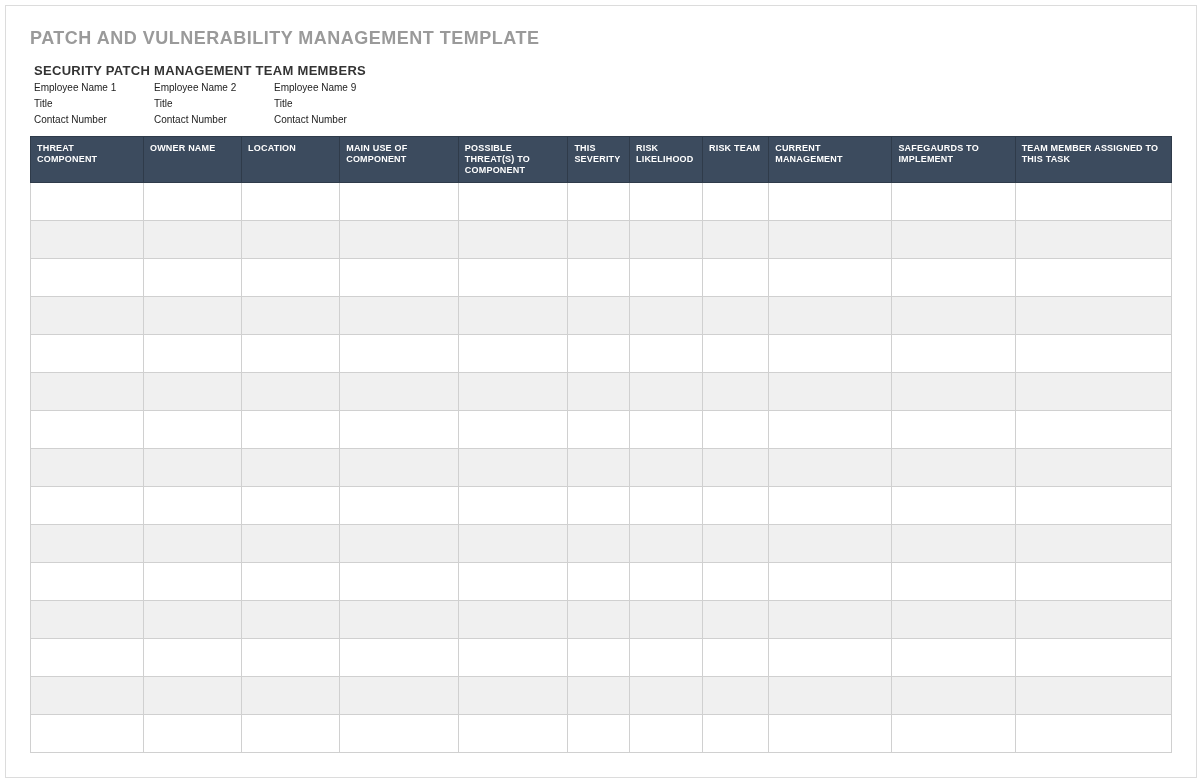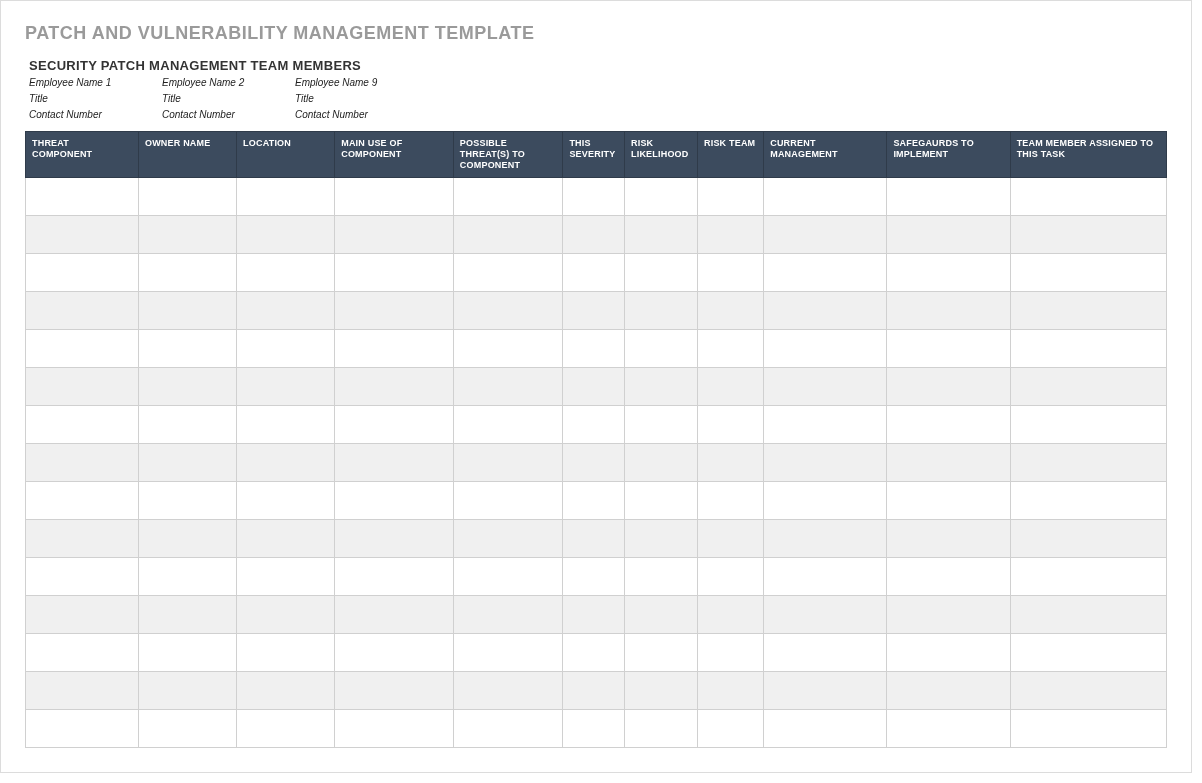--- a/index.html
+++ b/index.html
@@ -20,43 +20,43 @@
     width: 1202px;
     height: 783px;
     font-family: "Segoe UI", Arial, sans-serif;
     color: var(--body-text);
     background: #ffffff;
   }
   .page {
     position: relative;
     width: 1192px;
     height: 773px;
+    margin: 5px;
     border: 1px solid var(--page-border);
     background: #ffffff;
     padding: 22px 24px 12px 24px;
   }
   h1.title {
     margin: 0 0 14px 0;
     font-size: 18px;
     font-weight: 700;
     letter-spacing: 0.5px;
     color: var(--title-color);
   }
   h2.subtitle {
     margin: 0 0 2px 4px;
     font-size: 13px;
     font-weight: 700;
     letter-spacing: 0.3px;
     color: var(--subtitle-color);
   }
   .team {
     display: flex;
-    gap: 13px;
+    gap: 0;
     margin: 0 0 8px 4px;
-    font-style: italic;
   }
   .member {
     width: 120px;
     font-size: 10px;
     line-height: 16px;
     color: #222;
   }
   table.grid {
     width: 100%;
     border-collapse: collapse;

